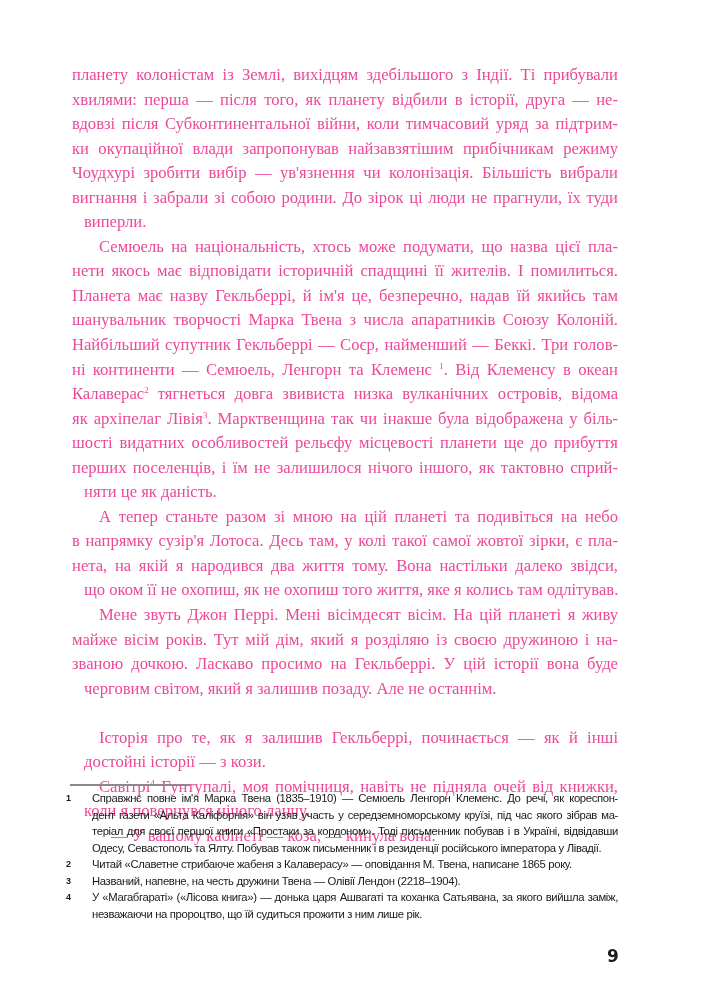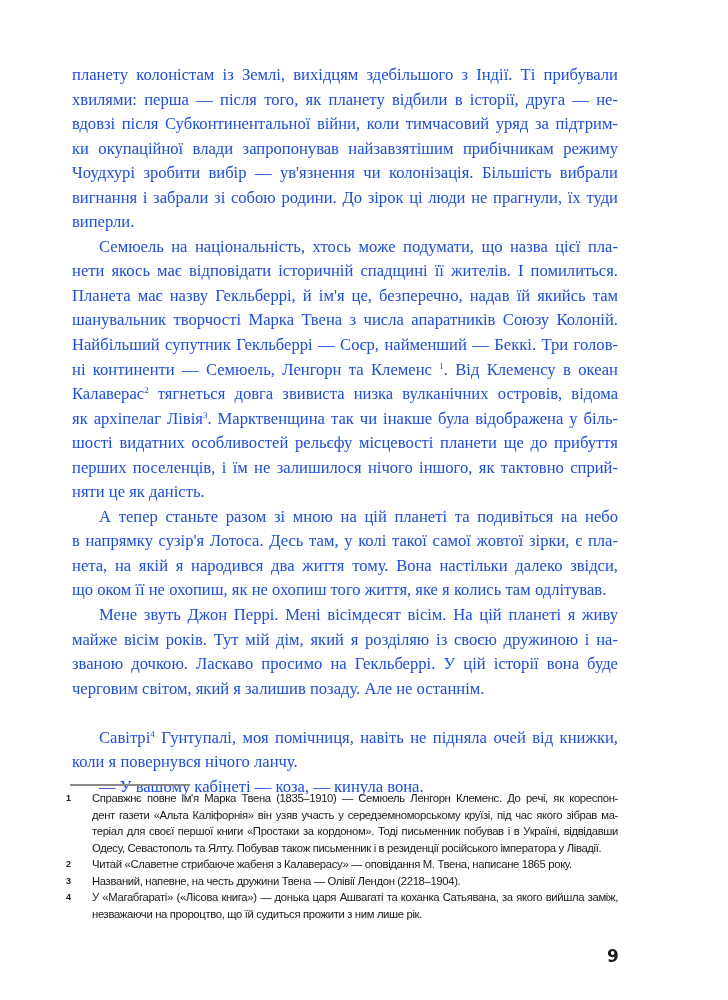--- a/index.html
+++ b/index.html
@@ -7,27 +7,27 @@
       width: 728px; height: 1000px; background: #ffffff; position: relative;
       overflow: hidden;
     }
     .page {
       position: absolute; left: 0; top: 0; width: 728px; height: 1000px;
       background: #ffffff;
     }
     .body-text {
       position: absolute; left: 72px; top: 63px; width: 546px;
       font-family: "Liberation Serif", serif;
-      font-size: 16.6px; line-height: 24.55px; color: #1d4ed8;
+      font-size: 16.6px; line-height: 24.55px; color: #ec4899;
     }
     .line {
       display: block; white-space: nowrap; text-align: justify;
       text-align-last: justify; height: 24.55px; overflow: visible;
     }
-    .line.last { text-align-last: left; }
+    .line.last { text-align-last: left; margin-left: 12px; }
     .line.indent { padding-left: 27px; }
     .gap { height: 24.55px; }
     sup.fn { font-size: 9px; vertical-align: 6px; line-height: 0; }
     .rule {
       position: absolute; left: 70px; top: 784px; width: 120px; height: 1.5px;
       background: #8a8a8a;
     }
     .footnotes {
       position: absolute; left: 66px; top: 790px; width: 552px;
       font-family: "Liberation Sans", sans-serif;
@@ -83,20 +83,24 @@
         <span class="line last">що оком її не охопиш, як не охопиш того життя, яке я колись там одлітував.</span>
       </div>
       <div>
         <span class="line indent">Мене звуть Джон Перрі. Мені вісімдесят вісім. На цій планеті я живу</span>
         <span class="line">майже вісім років. Тут мій дім, який я розділяю із своєю дружиною і на-</span>
         <span class="line">званою дочкою. Ласкаво просимо на Гекльберрі. У цій історії вона буде</span>
         <span class="line last">черговим світом, який я залишив позаду. Але не останнім.</span>
       </div>
       <div class="gap"></div>
       <div>
+        <span class="line indent">Історія про те, як я залишив Гекльберрі, починається — як й інші</span>
+        <span class="line last">достойні історії — з кози.</span>
+      </div>
+      <div>
         <span class="line indent">Савітрі<sup class="fn">4</sup> Гунтупалі, моя помічниця, навіть не підняла очей від книжки,</span>
         <span class="line last">коли я повернувся нічого ланчу.</span>
       </div>
       <div>
         <span class="line indent last">— У вашому кабінеті — коза, — кинула вона.</span>
       </div>
     </div>
   <div class="rule"></div>
   <div class="footnotes" id="footnotes">
       <div class="fn-item">

